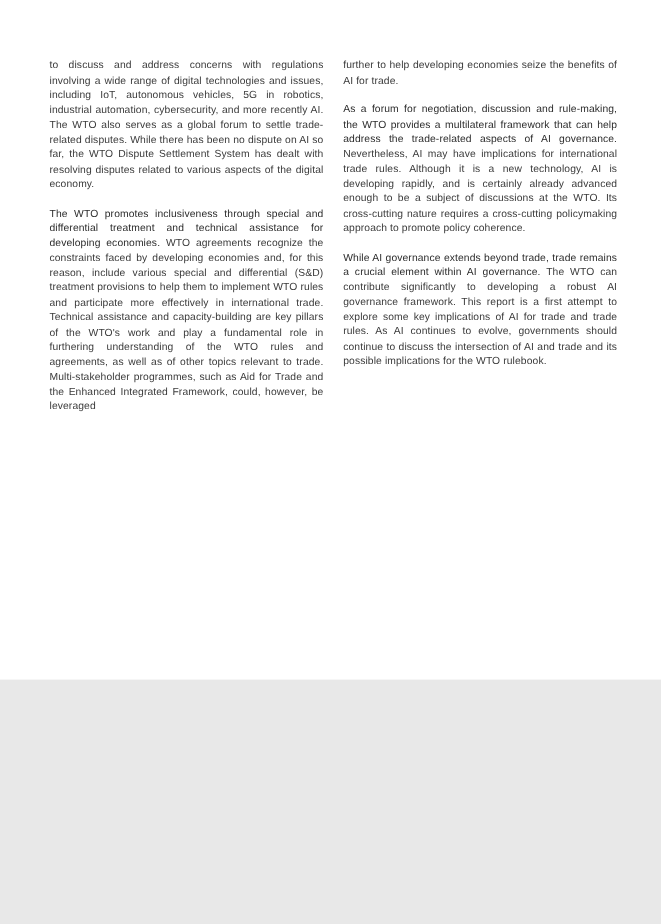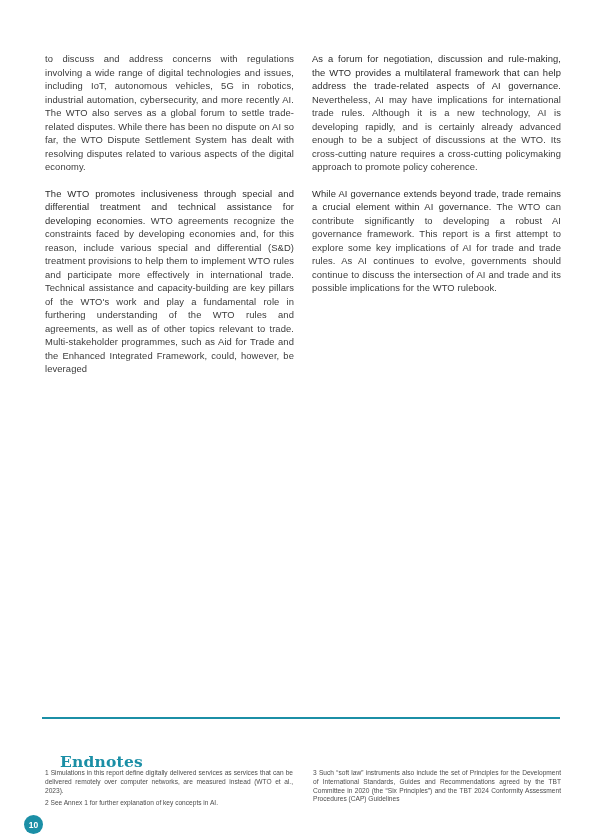--- a/index.html
+++ b/index.html
@@ -1,21 +1,21 @@
 <!DOCTYPE html>
 <html style="--accent: #1b8fa6;"><head>
 <meta charset="utf-8">
 <style>
   :root { --accent: #1b8fa6; }
   * { box-sizing: border-box; }
   html, body { margin: 0; padding: 0; background: #e8e8e8; }
   .page {
     position: relative;
     width: 601px;
-    height: 840px;
+    height: 618px;
     margin: 0 auto;
     background: #ffffff;
     font-family: "Liberation Sans", sans-serif;
     overflow: hidden;
     padding-left: 28px;
   }
   .content {
     position: absolute;
     top: 52px;
     left: 45px;
@@ -90,20 +90,21 @@
 <body>
 
 <div class="page">
 
   <main class="content">
     <div class="col">
       <p><span>to discuss and address concerns with regulations involving a wide range of digital technologies and issues, including IoT, autonomous vehicles, 5G in robotics, industrial automation, cybersecurity, and more recently AI. The WTO also serves as a global forum to settle trade-related disputes. While there has been no dispute on AI so far, the WTO Dispute Settlement System has dealt with resolving disputes related to various aspects of the digital economy.</span></p>
       <p><b>The WTO promotes inclusiveness through special and differential treatment and technical assistance for developing economies.</b> <span>WTO agreements recognize the constraints faced by developing economies and, for this reason, include various special and differential (S&amp;D) treatment provisions to help them to implement WTO rules and participate more effectively in international trade. Technical assistance and capacity-building are key pillars of the WTO's work and play a fundamental role in furthering understanding of the WTO rules and agreements, as well as of other topics relevant to trade. Multi-stakeholder programmes, such as Aid for Trade and the Enhanced Integrated Framework, could, however, be leveraged</span></p>
     </div>
     <div class="col">
+      <p><span>further to help developing economies seize the benefits of AI for trade.</span></p>
       <p><b>As a forum for negotiation, discussion and rule-making, the WTO provides a multilateral framework that can help address the trade-related aspects of AI governance.</b> <span>Nevertheless, AI may have implications for international trade rules. Although it is a new technology, AI is developing rapidly, and is certainly already advanced enough to be a subject of discussions at the WTO. Its cross-cutting nature requires a cross-cutting policymaking approach to promote policy coherence.</span></p>
       <p><b>While AI governance extends beyond trade, trade remains a crucial element within AI governance.</b> <span>The WTO can contribute significantly to developing a robust AI governance framework. This report is a first attempt to explore some key implications of AI for trade and trade rules. As AI continues to evolve, governments should continue to discuss the intersection of AI and trade and its possible implications for the WTO rulebook.</span></p>
     </div>
   </main>
 
   <hr class="rule">
 
   <h2 class="endnotes-title">Endnotes</h2>
 
   <div class="notes">

